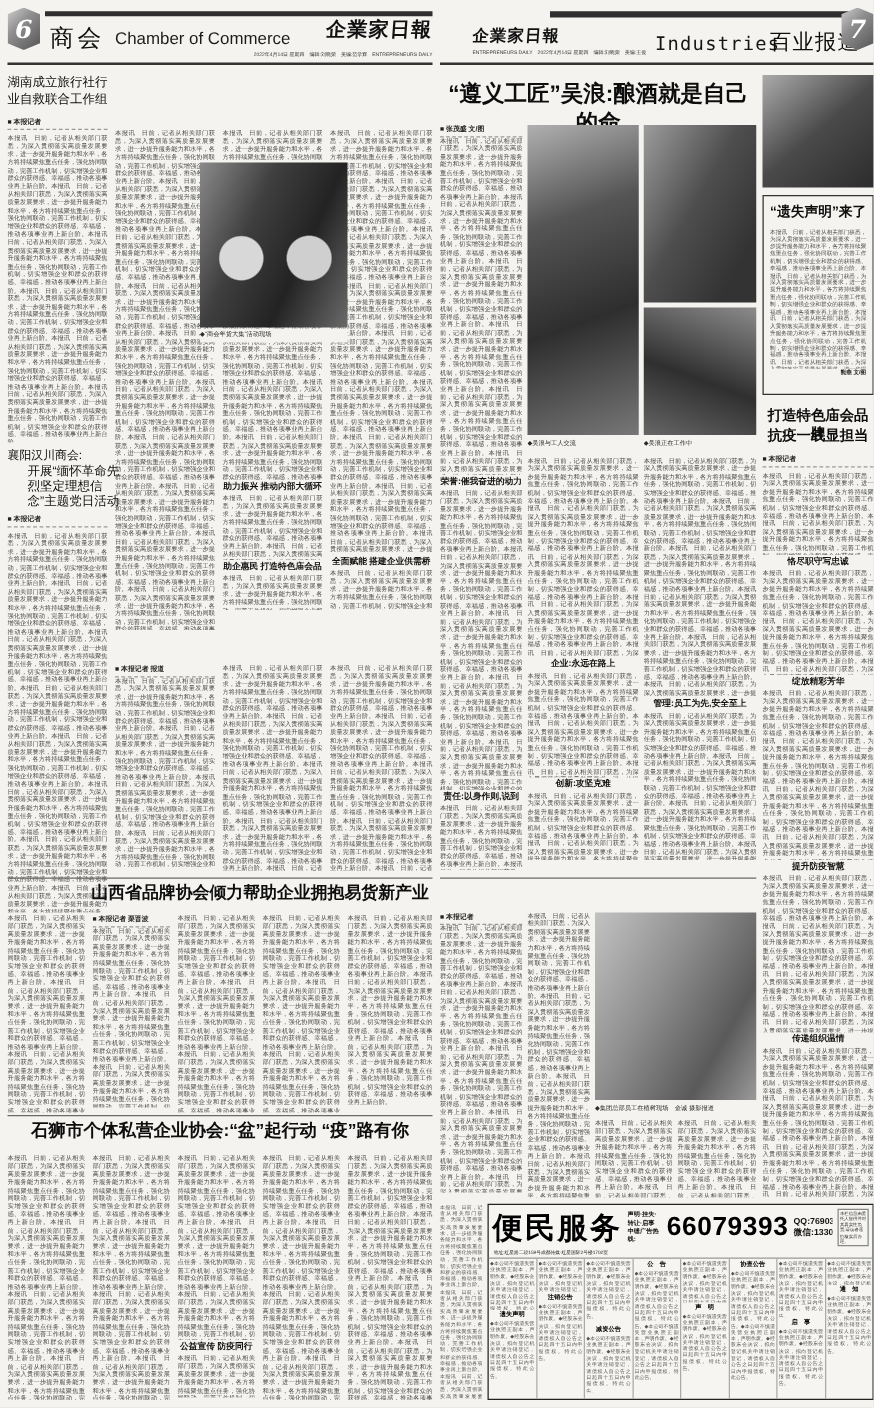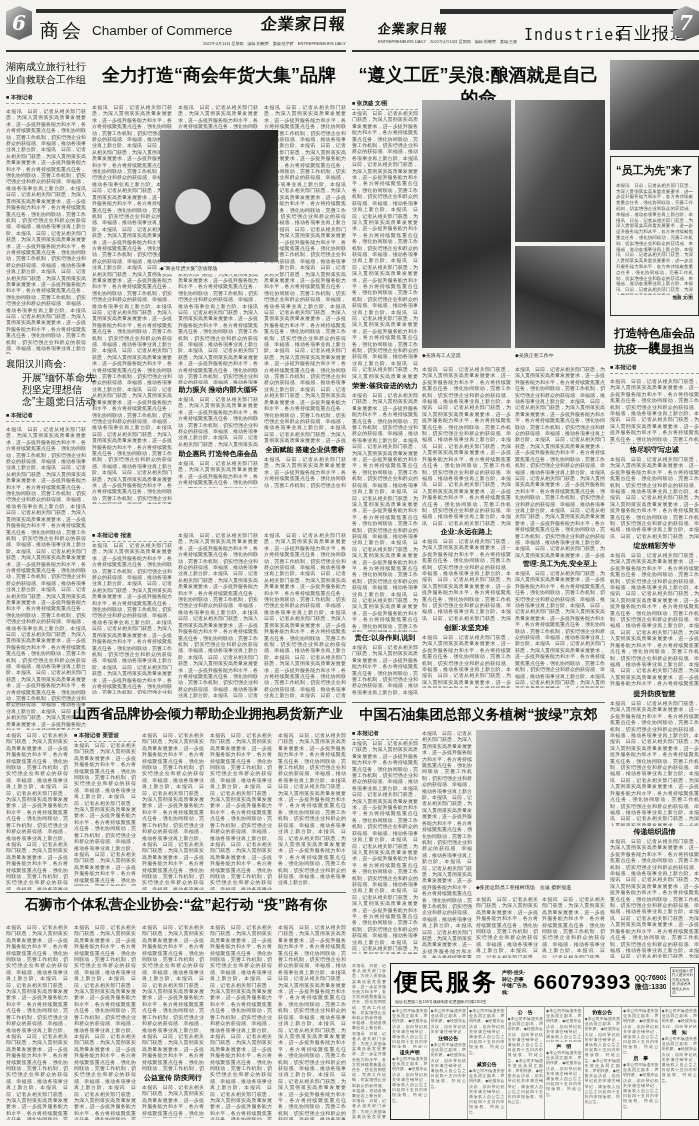--- a/index.html
+++ b/index.html
@@ -64,21 +64,20 @@
 
     <div class="abs h-col" style="left:0;top:54px;width:80px;font-size:10px;line-height:13px;">湖南成立旅行社行业自救联合工作组</div>
     <div class="abs byline" style="left:0;top:88px;width:80px;">■ 本报记者</div>
     <div class="abs body" style="left:0;top:102px;width:80px;height:246px;">本报讯　日前，记者从相关部门获悉，为深入贯彻落实高质量发展要求，进一步提升服务能力和水平，各方将持续聚焦重点任务，强化协同联动，完善工作机制，切实增强企业和群众的获得感、幸福感，推动各项事业再上新台阶。本报讯　日前，记者从相关部门获悉，为深入贯彻落实高质量发展要求，进一步提升服务能力和水平，各方将持续聚焦重点任务，强化协同联动，完善工作机制，切实增强企业和群众的获得感、幸福感，推动各项事业再上新台阶。本报讯　日前，记者从相关部门获悉，为深入贯彻落实高质量发展要求，进一步提升服务能力和水平，各方将持续聚焦重点任务，强化协同联动，完善工作机制，切实增强企业和群众的获得感、幸福感，推动各项事业再上新台阶。本报讯　日前，记者从相关部门获悉，为深入贯彻落实高质量发展要求，进一步提升服务能力和水平，各方将持续聚焦重点任务，强化协同联动，完善工作机制，切实增强企业和群众的获得感、幸福感，推动各项事业再上新台阶。本报讯　日前，记者从相关部门获悉，为深入贯彻落实高质量发展要求，进一步提升服务能力和水平，各方将持续聚焦重点任务，强化协同联动，完善工作机制，切实增强企业和群众的获得感、幸福感，推动各项事业再上新台阶。本报讯　日前，记者从相关部门获悉，为深入贯彻落实高质量发展要求，进一步提升服务能力和水平，各方将持续聚焦重点任务，强化协同联动，完善工作机制，切实增强企业和群众的获得感、幸福感，推动各项事业再上新台阶。</div>
 
     <div class="abs h-col" style="left:0;top:352px;width:80px;font-size:9.5px;">襄阳汉川商会:</div>
     <div class="abs h-col" style="left:16px;top:366px;width:80px;font-size:10px;line-height:12px;">开展“缅怀革命先烈坚定理想信念”主题党日活动</div>
     <div class="abs byline" style="left:0;top:406px;width:80px;">■ 本报记者</div>
     <div class="abs body" style="left:0;top:420px;width:80px;height:304px;">本报讯　日前，记者从相关部门获悉，为深入贯彻落实高质量发展要求，进一步提升服务能力和水平，各方将持续聚焦重点任务，强化协同联动，完善工作机制，切实增强企业和群众的获得感、幸福感，推动各项事业再上新台阶。本报讯　日前，记者从相关部门获悉，为深入贯彻落实高质量发展要求，进一步提升服务能力和水平，各方将持续聚焦重点任务，强化协同联动，完善工作机制，切实增强企业和群众的获得感、幸福感，推动各项事业再上新台阶。本报讯　日前，记者从相关部门获悉，为深入贯彻落实高质量发展要求，进一步提升服务能力和水平，各方将持续聚焦重点任务，强化协同联动，完善工作机制，切实增强企业和群众的获得感、幸福感，推动各项事业再上新台阶。本报讯　日前，记者从相关部门获悉，为深入贯彻落实高质量发展要求，进一步提升服务能力和水平，各方将持续聚焦重点任务，强化协同联动，完善工作机制，切实增强企业和群众的获得感、幸福感，推动各项事业再上新台阶。本报讯　日前，记者从相关部门获悉，为深入贯彻落实高质量发展要求，进一步提升服务能力和水平，各方将持续聚焦重点任务，强化协同联动，完善工作机制，切实增强企业和群众的获得感、幸福感，推动各项事业再上新台阶。本报讯　日前，记者从相关部门获悉，为深入贯彻落实高质量发展要求，进一步提升服务能力和水平，各方将持续聚焦重点任务，强化协同联动，完善工作机制，切实增强企业和群众的获得感、幸福感，推动各项事业再上新台阶。本报讯　日前，记者从相关部门获悉，为深入贯彻落实高质量发展要求，进一步提升服务能力和水平，各方将持续聚焦重点任务，强化协同联动，完善工作机制，切实增强企业和群众的获得感、幸福感，推动各项事业再上新台阶。本报讯　日前，记者从相关部门获悉，为深入贯彻落实高质量发展要求，进一步提升服务能力和水平，各方将持续聚焦重点任务，强化协同联动，完善工作机制，切实增强企业和群众的获得感、幸福感，推动各项事业再上新台阶。</div>
 
-    <div class="abs h-big" style="left:86px;top:58px;width:254px;font-size:18px;">全力打造“商会年货大集”品牌</div>
     <div class="abs body" style="left:86px;top:98px;width:80px;height:400px;">本报讯　日前，记者从相关部门获悉，为深入贯彻落实高质量发展要求，进一步提升服务能力和水平，各方将持续聚焦重点任务，强化协同联动，完善工作机制，切实增强企业和群众的获得感、幸福感，推动各项事业再上新台阶。本报讯　日前，记者从相关部门获悉，为深入贯彻落实高质量发展要求，进一步提升服务能力和水平，各方将持续聚焦重点任务，强化协同联动，完善工作机制，切实增强企业和群众的获得感、幸福感，推动各项事业再上新台阶。本报讯　日前，记者从相关部门获悉，为深入贯彻落实高质量发展要求，进一步提升服务能力和水平，各方将持续聚焦重点任务，强化协同联动，完善工作机制，切实增强企业和群众的获得感、幸福感，推动各项事业再上新台阶。本报讯　日前，记者从相关部门获悉，为深入贯彻落实高质量发展要求，进一步提升服务能力和水平，各方将持续聚焦重点任务，强化协同联动，完善工作机制，切实增强企业和群众的获得感、幸福感，推动各项事业再上新台阶。本报讯　日前，记者从相关部门获悉，为深入贯彻落实高质量发展要求，进一步提升服务能力和水平，各方将持续聚焦重点任务，强化协同联动，完善工作机制，切实增强企业和群众的获得感、幸福感，推动各项事业再上新台阶。本报讯　日前，记者从相关部门获悉，为深入贯彻落实高质量发展要求，进一步提升服务能力和水平，各方将持续聚焦重点任务，强化协同联动，完善工作机制，切实增强企业和群众的获得感、幸福感，推动各项事业再上新台阶。本报讯　日前，记者从相关部门获悉，为深入贯彻落实高质量发展要求，进一步提升服务能力和水平，各方将持续聚焦重点任务，强化协同联动，完善工作机制，切实增强企业和群众的获得感、幸福感，推动各项事业再上新台阶。本报讯　日前，记者从相关部门获悉，为深入贯彻落实高质量发展要求，进一步提升服务能力和水平，各方将持续聚焦重点任务，强化协同联动，完善工作机制，切实增强企业和群众的获得感、幸福感，推动各项事业再上新台阶。本报讯　日前，记者从相关部门获悉，为深入贯彻落实高质量发展要求，进一步提升服务能力和水平，各方将持续聚焦重点任务，强化协同联动，完善工作机制，切实增强企业和群众的获得感、幸福感，推动各项事业再上新台阶。本报讯　日前，记者从相关部门获悉，为深入贯彻落实高质量发展要求，进一步提升服务能力和水平，各方将持续聚焦重点任务，强化协同联动，完善工作机制，切实增强企业和群众的获得感、幸福感，推动各项事业再上新台阶。</div>
     <div class="abs" style="left:172px;top:98px;width:80px;height:400px;overflow:hidden;">
       <div class="body" style="height:280px;">本报讯　日前，记者从相关部门获悉，为深入贯彻落实高质量发展要求，进一步提升服务能力和水平，各方将持续聚焦重点任务，强化协同联动，完善工作机制，切实增强企业和群众的获得感、幸福感，推动各项事业再上新台阶。本报讯　日前，记者从相关部门获悉，为深入贯彻落实高质量发展要求，进一步提升服务能力和水平，各方将持续聚焦重点任务，强化协同联动，完善工作机制，切实增强企业和群众的获得感、幸福感，推动各项事业再上新台阶。本报讯　日前，记者从相关部门获悉，为深入贯彻落实高质量发展要求，进一步提升服务能力和水平，各方将持续聚焦重点任务，强化协同联动，完善工作机制，切实增强企业和群众的获得感、幸福感，推动各项事业再上新台阶。本报讯　日前，记者从相关部门获悉，为深入贯彻落实高质量发展要求，进一步提升服务能力和水平，各方将持续聚焦重点任务，强化协同联动，完善工作机制，切实增强企业和群众的获得感、幸福感，推动各项事业再上新台阶。本报讯　日前，记者从相关部门获悉，为深入贯彻落实高质量发展要求，进一步提升服务能力和水平，各方将持续聚焦重点任务，强化协同联动，完善工作机制，切实增强企业和群众的获得感、幸福感，推动各项事业再上新台阶。本报讯　日前，记者从相关部门获悉，为深入贯彻落实高质量发展要求，进一步提升服务能力和水平，各方将持续聚焦重点任务，强化协同联动，完善工作机制，切实增强企业和群众的获得感、幸福感，推动各项事业再上新台阶。本报讯　日前，记者从相关部门获悉，为深入贯彻落实高质量发展要求，进一步提升服务能力和水平，各方将持续聚焦重点任务，强化协同联动，完善工作机制，切实增强企业和群众的获得感、幸福感，推动各项事业再上新台阶。</div>
       <div class="sub">助力振兴 推动内部大循环</div>
       <div class="body" style="height:52px;">本报讯　日前，记者从相关部门获悉，为深入贯彻落实高质量发展要求，进一步提升服务能力和水平，各方将持续聚焦重点任务，强化协同联动，完善工作机制，切实增强企业和群众的获得感、幸福感，推动各项事业再上新台阶。本报讯　日前，记者从相关部门获悉，为深入贯彻落实高质量发展要求，进一步提升服务能力和水平，各方将持续聚焦重点任务，强化协同联动，完善工作机制，切实增强企业和群众的获得感、幸福感，推动各项事业再上新台阶。</div>
       <div class="sub">助企惠民 打造特色庙会品牌</div>
       <div class="body" style="height:28px;">本报讯　日前，记者从相关部门获悉，为深入贯彻落实高质量发展要求，进一步提升服务能力和水平，各方将持续聚焦重点任务，强化协同联动，完善工作机制，切实增强企业和群众的获得感、幸福感，推动各项事业再上新台阶。</div>
     </div>
     <div class="abs" style="left:258px;top:98px;width:82px;height:400px;overflow:hidden;">
       <div class="body" style="height:340px;">本报讯　日前，记者从相关部门获悉，为深入贯彻落实高质量发展要求，进一步提升服务能力和水平，各方将持续聚焦重点任务，强化协同联动，完善工作机制，切实增强企业和群众的获得感、幸福感，推动各项事业再上新台阶。本报讯　日前，记者从相关部门获悉，为深入贯彻落实高质量发展要求，进一步提升服务能力和水平，各方将持续聚焦重点任务，强化协同联动，完善工作机制，切实增强企业和群众的获得感、幸福感，推动各项事业再上新台阶。本报讯　日前，记者从相关部门获悉，为深入贯彻落实高质量发展要求，进一步提升服务能力和水平，各方将持续聚焦重点任务，强化协同联动，完善工作机制，切实增强企业和群众的获得感、幸福感，推动各项事业再上新台阶。本报讯　日前，记者从相关部门获悉，为深入贯彻落实高质量发展要求，进一步提升服务能力和水平，各方将持续聚焦重点任务，强化协同联动，完善工作机制，切实增强企业和群众的获得感、幸福感，推动各项事业再上新台阶。本报讯　日前，记者从相关部门获悉，为深入贯彻落实高质量发展要求，进一步提升服务能力和水平，各方将持续聚焦重点任务，强化协同联动，完善工作机制，切实增强企业和群众的获得感、幸福感，推动各项事业再上新台阶。本报讯　日前，记者从相关部门获悉，为深入贯彻落实高质量发展要求，进一步提升服务能力和水平，各方将持续聚焦重点任务，强化协同联动，完善工作机制，切实增强企业和群众的获得感、幸福感，推动各项事业再上新台阶。本报讯　日前，记者从相关部门获悉，为深入贯彻落实高质量发展要求，进一步提升服务能力和水平，各方将持续聚焦重点任务，强化协同联动，完善工作机制，切实增强企业和群众的获得感、幸福感，推动各项事业再上新台阶。本报讯　日前，记者从相关部门获悉，为深入贯彻落实高质量发展要求，进一步提升服务能力和水平，各方将持续聚焦重点任务，强化协同联动，完善工作机制，切实增强企业和群众的获得感、幸福感，推动各项事业再上新台阶。本报讯　日前，记者从相关部门获悉，为深入贯彻落实高质量发展要求，进一步提升服务能力和水平，各方将持续聚焦重点任务，强化协同联动，完善工作机制，切实增强企业和群众的获得感、幸福感，推动各项事业再上新台阶。</div>
@@ -151,34 +150,33 @@
       <div class="sub">创新:攻坚克难</div>
       <div class="body" style="height:54px;">本报讯　日前，记者从相关部门获悉，为深入贯彻落实高质量发展要求，进一步提升服务能力和水平，各方将持续聚焦重点任务，强化协同联动，完善工作机制，切实增强企业和群众的获得感、幸福感，推动各项事业再上新台阶。本报讯　日前，记者从相关部门获悉，为深入贯彻落实高质量发展要求，进一步提升服务能力和水平，各方将持续聚焦重点任务，强化协同联动，完善工作机制，切实增强企业和群众的获得感、幸福感，推动各项事业再上新台阶。</div>
     </div>
     <div class="abs" style="left:163px;top:360px;width:90px;height:334px;overflow:hidden;">
       <div class="body" style="height:192px;">本报讯　日前，记者从相关部门获悉，为深入贯彻落实高质量发展要求，进一步提升服务能力和水平，各方将持续聚焦重点任务，强化协同联动，完善工作机制，切实增强企业和群众的获得感、幸福感，推动各项事业再上新台阶。本报讯　日前，记者从相关部门获悉，为深入贯彻落实高质量发展要求，进一步提升服务能力和水平，各方将持续聚焦重点任务，强化协同联动，完善工作机制，切实增强企业和群众的获得感、幸福感，推动各项事业再上新台阶。本报讯　日前，记者从相关部门获悉，为深入贯彻落实高质量发展要求，进一步提升服务能力和水平，各方将持续聚焦重点任务，强化协同联动，完善工作机制，切实增强企业和群众的获得感、幸福感，推动各项事业再上新台阶。本报讯　日前，记者从相关部门获悉，为深入贯彻落实高质量发展要求，进一步提升服务能力和水平，各方将持续聚焦重点任务，强化协同联动，完善工作机制，切实增强企业和群众的获得感、幸福感，推动各项事业再上新台阶。本报讯　日前，记者从相关部门获悉，为深入贯彻落实高质量发展要求，进一步提升服务能力和水平，各方将持续聚焦重点任务，强化协同联动，完善工作机制，切实增强企业和群众的获得感、幸福感，推动各项事业再上新台阶。本报讯　日前，记者从相关部门获悉，为深入贯彻落实高质量发展要求，进一步提升服务能力和水平，各方将持续聚焦重点任务，强化协同联动，完善工作机制，切实增强企业和群众的获得感、幸福感，推动各项事业再上新台阶。</div>
       <div class="sub">管理:员工为先,安全至上</div>
       <div class="body" style="height:118px;">本报讯　日前，记者从相关部门获悉，为深入贯彻落实高质量发展要求，进一步提升服务能力和水平，各方将持续聚焦重点任务，强化协同联动，完善工作机制，切实增强企业和群众的获得感、幸福感，推动各项事业再上新台阶。本报讯　日前，记者从相关部门获悉，为深入贯彻落实高质量发展要求，进一步提升服务能力和水平，各方将持续聚焦重点任务，强化协同联动，完善工作机制，切实增强企业和群众的获得感、幸福感，推动各项事业再上新台阶。本报讯　日前，记者从相关部门获悉，为深入贯彻落实高质量发展要求，进一步提升服务能力和水平，各方将持续聚焦重点任务，强化协同联动，完善工作机制，切实增强企业和群众的获得感、幸福感，推动各项事业再上新台阶。本报讯　日前，记者从相关部门获悉，为深入贯彻落实高质量发展要求，进一步提升服务能力和水平，各方将持续聚焦重点任务，强化协同联动，完善工作机制，切实增强企业和群众的获得感、幸福感，推动各项事业再上新台阶。</div>
     </div>
     <div class="abs rule" style="left:0;top:696px;width:253px;height:1px;"></div>
 
-    <div class="abs h-big" style="left:0;top:700px;width:253px;font-size:14px;">中国石油集团总部义务植树“披绿”京郊</div>
     <div class="abs" style="left:0;top:724px;width:66px;height:228px;overflow:hidden;">
       <div class="byline">■ 本报记者</div>
       <div class="body" style="height:214px;">本报讯　日前，记者从相关部门获悉，为深入贯彻落实高质量发展要求，进一步提升服务能力和水平，各方将持续聚焦重点任务，强化协同联动，完善工作机制，切实增强企业和群众的获得感、幸福感，推动各项事业再上新台阶。本报讯　日前，记者从相关部门获悉，为深入贯彻落实高质量发展要求，进一步提升服务能力和水平，各方将持续聚焦重点任务，强化协同联动，完善工作机制，切实增强企业和群众的获得感、幸福感，推动各项事业再上新台阶。本报讯　日前，记者从相关部门获悉，为深入贯彻落实高质量发展要求，进一步提升服务能力和水平，各方将持续聚焦重点任务，强化协同联动，完善工作机制，切实增强企业和群众的获得感、幸福感，推动各项事业再上新台阶。本报讯　日前，记者从相关部门获悉，为深入贯彻落实高质量发展要求，进一步提升服务能力和水平，各方将持续聚焦重点任务，强化协同联动，完善工作机制，切实增强企业和群众的获得感、幸福感，推动各项事业再上新台阶。本报讯　日前，记者从相关部门获悉，为深入贯彻落实高质量发展要求，进一步提升服务能力和水平，各方将持续聚焦重点任务，强化协同联动，完善工作机制，切实增强企业和群众的获得感、幸福感，推动各项事业再上新台阶。</div>
     </div>
     <div class="abs body" style="left:70px;top:724px;width:50px;height:228px;">本报讯　日前，记者从相关部门获悉，为深入贯彻落实高质量发展要求，进一步提升服务能力和水平，各方将持续聚焦重点任务，强化协同联动，完善工作机制，切实增强企业和群众的获得感、幸福感，推动各项事业再上新台阶。本报讯　日前，记者从相关部门获悉，为深入贯彻落实高质量发展要求，进一步提升服务能力和水平，各方将持续聚焦重点任务，强化协同联动，完善工作机制，切实增强企业和群众的获得感、幸福感，推动各项事业再上新台阶。本报讯　日前，记者从相关部门获悉，为深入贯彻落实高质量发展要求，进一步提升服务能力和水平，各方将持续聚焦重点任务，强化协同联动，完善工作机制，切实增强企业和群众的获得感、幸福感，推动各项事业再上新台阶。本报讯　日前，记者从相关部门获悉，为深入贯彻落实高质量发展要求，进一步提升服务能力和水平，各方将持续聚焦重点任务，强化协同联动，完善工作机制，切实增强企业和群众的获得感、幸福感，推动各项事业再上新台阶。</div>
     <div class="abs photo ph-tree" style="left:124px;top:724px;width:129px;height:150px;"></div>
     <div class="abs cap" style="left:124px;top:876px;width:129px;">◆集团总部员工在植树现场　金诚 摄影报道</div>
     <div class="abs body" style="left:124px;top:890px;width:62px;height:62px;">本报讯　日前，记者从相关部门获悉，为深入贯彻落实高质量发展要求，进一步提升服务能力和水平，各方将持续聚焦重点任务，强化协同联动，完善工作机制，切实增强企业和群众的获得感、幸福感，推动各项事业再上新台阶。本报讯　日前，记者从相关部门获悉，为深入贯彻落实高质量发展要求，进一步提升服务能力和水平，各方将持续聚焦重点任务，强化协同联动，完善工作机制，切实增强企业和群众的获得感、幸福感，推动各项事业再上新台阶。</div>
     <div class="abs body" style="left:190px;top:890px;width:63px;height:62px;">本报讯　日前，记者从相关部门获悉，为深入贯彻落实高质量发展要求，进一步提升服务能力和水平，各方将持续聚焦重点任务，强化协同联动，完善工作机制，切实增强企业和群众的获得感、幸福感，推动各项事业再上新台阶。本报讯　日前，记者从相关部门获悉，为深入贯彻落实高质量发展要求，进一步提升服务能力和水平，各方将持续聚焦重点任务，强化协同联动，完善工作机制，切实增强企业和群众的获得感、幸福感，推动各项事业再上新台阶。</div>
 
     <div class="abs photo ph-side" style="left:258px;top:54px;width:89px;height:90px;"></div>
     <div class="abs box" style="left:258px;top:150px;width:89px;height:160px;box-sizing:border-box;padding:7px 5px;">
-      <div class="h-big" style="font-size:11px;">“员工为先”来了</div>
+      <div class="h-big" style="font-size:11px;">“遗失声明”来了</div>
       <div class="body" style="height:112px;margin-top:5px;font-size:4.5px;line-height:5.8px;">本报讯　日前，记者从相关部门获悉，为深入贯彻落实高质量发展要求，进一步提升服务能力和水平，各方将持续聚焦重点任务，强化协同联动，完善工作机制，切实增强企业和群众的获得感、幸福感，推动各项事业再上新台阶。本报讯　日前，记者从相关部门获悉，为深入贯彻落实高质量发展要求，进一步提升服务能力和水平，各方将持续聚焦重点任务，强化协同联动，完善工作机制，切实增强企业和群众的获得感、幸福感，推动各项事业再上新台阶。本报讯　日前，记者从相关部门获悉，为深入贯彻落实高质量发展要求，进一步提升服务能力和水平，各方将持续聚焦重点任务，强化协同联动，完善工作机制，切实增强企业和群众的获得感、幸福感，推动各项事业再上新台阶。本报讯　日前，记者从相关部门获悉，为深入贯彻落实高质量发展要求，进一步提升服务能力和水平，各方将持续聚焦重点任务，强化协同联动，完善工作机制，切实增强企业和群众的获得感、幸福感，推动各项事业再上新台阶。</div>
       <div style="font-size:4.5px;text-align:right;color:#222;font-weight:bold;">熊燕 文/图</div>
     </div>
     <div class="abs h-big" style="left:258px;top:320px;width:89px;font-size:11.5px;">打造特色庙会品牌</div>
     <div class="abs h-big" style="left:258px;top:336px;width:89px;font-size:11.5px;">抗疫一线显担当</div>
     <div class="abs byline" style="left:258px;top:358px;width:89px;">■ 本报记者</div>
     <div class="abs" style="left:258px;top:372px;width:89px;height:580px;overflow:hidden;">
       <div class="body" style="height:66px;">本报讯　日前，记者从相关部门获悉，为深入贯彻落实高质量发展要求，进一步提升服务能力和水平，各方将持续聚焦重点任务，强化协同联动，完善工作机制，切实增强企业和群众的获得感、幸福感，推动各项事业再上新台阶。本报讯　日前，记者从相关部门获悉，为深入贯彻落实高质量发展要求，进一步提升服务能力和水平，各方将持续聚焦重点任务，强化协同联动，完善工作机制，切实增强企业和群众的获得感、幸福感，推动各项事业再上新台阶。</div>
       <div class="sub">恪尽职守写忠诚</div>
       <div class="body" style="height:84px;">本报讯　日前，记者从相关部门获悉，为深入贯彻落实高质量发展要求，进一步提升服务能力和水平，各方将持续聚焦重点任务，强化协同联动，完善工作机制，切实增强企业和群众的获得感、幸福感，推动各项事业再上新台阶。本报讯　日前，记者从相关部门获悉，为深入贯彻落实高质量发展要求，进一步提升服务能力和水平，各方将持续聚焦重点任务，强化协同联动，完善工作机制，切实增强企业和群众的获得感、幸福感，推动各项事业再上新台阶。本报讯　日前，记者从相关部门获悉，为深入贯彻落实高质量发展要求，进一步提升服务能力和水平，各方将持续聚焦重点任务，强化协同联动，完善工作机制，切实增强企业和群众的获得感、幸福感，推动各项事业再上新台阶。</div>

